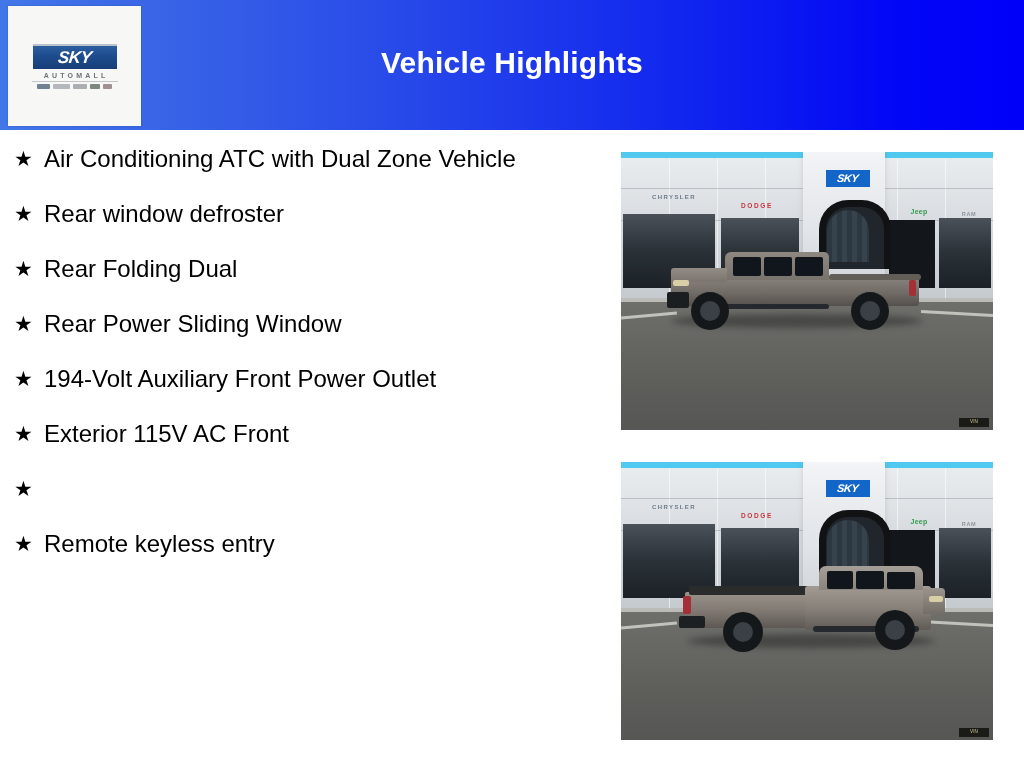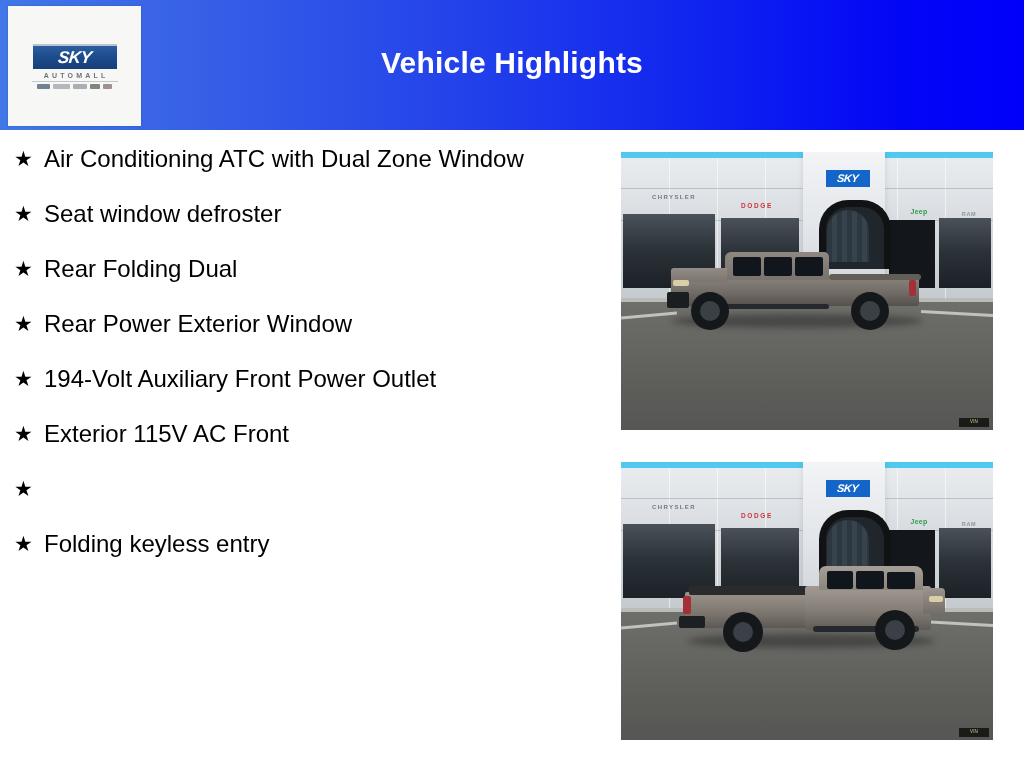--- a/index.html
+++ b/index.html
@@ -219,48 +219,48 @@
       <span class="brand-chip brand-ram"></span>
       <span class="brand-chip brand-jeep"></span>
       <span class="brand-chip brand-fiat"></span>
     </div>
   </div>
 </div>
 
 <div id="features-list">
     <div class="feature-row">
       <span class="feature-bullet">★</span>
-      <span class="feature-text">Air Conditioning ATC with Dual Zone Window</span>
-    </div>
-    <div class="feature-row">
-      <span class="feature-bullet">★</span>
-      <span class="feature-text">Seat window defroster</span>
+      <span class="feature-text">Air Conditioning ATC with Dual Zone Vehicle</span>
+    </div>
+    <div class="feature-row">
+      <span class="feature-bullet">★</span>
+      <span class="feature-text">Rear window defroster</span>
     </div>
     <div class="feature-row">
       <span class="feature-bullet">★</span>
       <span class="feature-text">Rear Folding Dual</span>
     </div>
     <div class="feature-row">
       <span class="feature-bullet">★</span>
-      <span class="feature-text">Rear Power Exterior Window</span>
+      <span class="feature-text">Rear Power Sliding Window</span>
     </div>
     <div class="feature-row">
       <span class="feature-bullet">★</span>
       <span class="feature-text">194-Volt Auxiliary Front Power Outlet</span>
     </div>
     <div class="feature-row">
       <span class="feature-bullet">★</span>
       <span class="feature-text">Exterior 115V AC Front</span>
     </div>
     <div class="feature-row">
       <span class="feature-bullet">★</span>
     </div>
     <div class="feature-row">
       <span class="feature-bullet">★</span>
-      <span class="feature-text">Folding keyless entry</span>
+      <span class="feature-text">Remote keyless entry</span>
     </div>
   </div>
 
 <div class="vehicle-photo" id="vehicle-photo-1">
   <div class="ph-sky"></div>
   <div class="ph-cloud" style="left:250px; top:14px; width:120px; height:16px;"></div>
   <div class="ph-cloud" style="left:300px; top:36px; width:90px; height:10px;"></div>
 
   <div class="ph-building">
     <div class="ph-panelline" style="left:48px;"></div>

